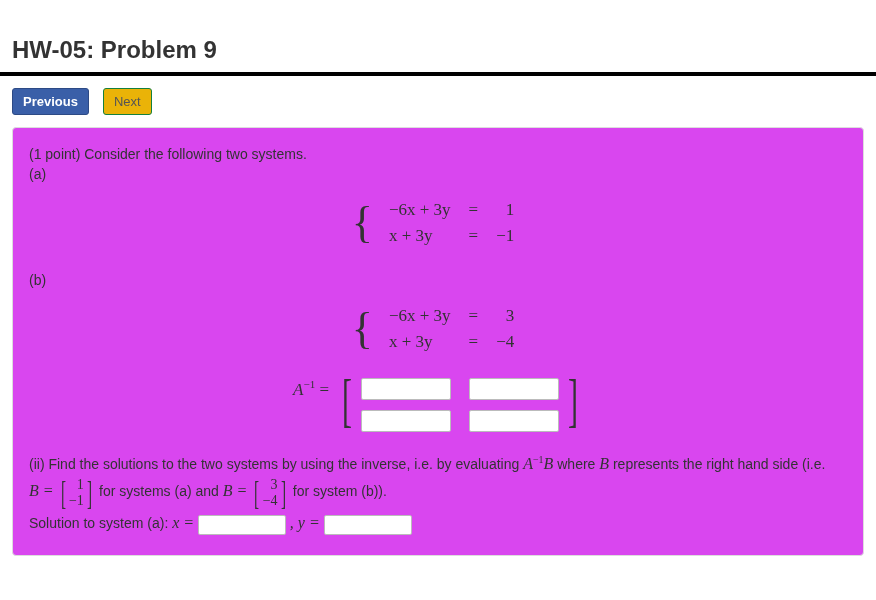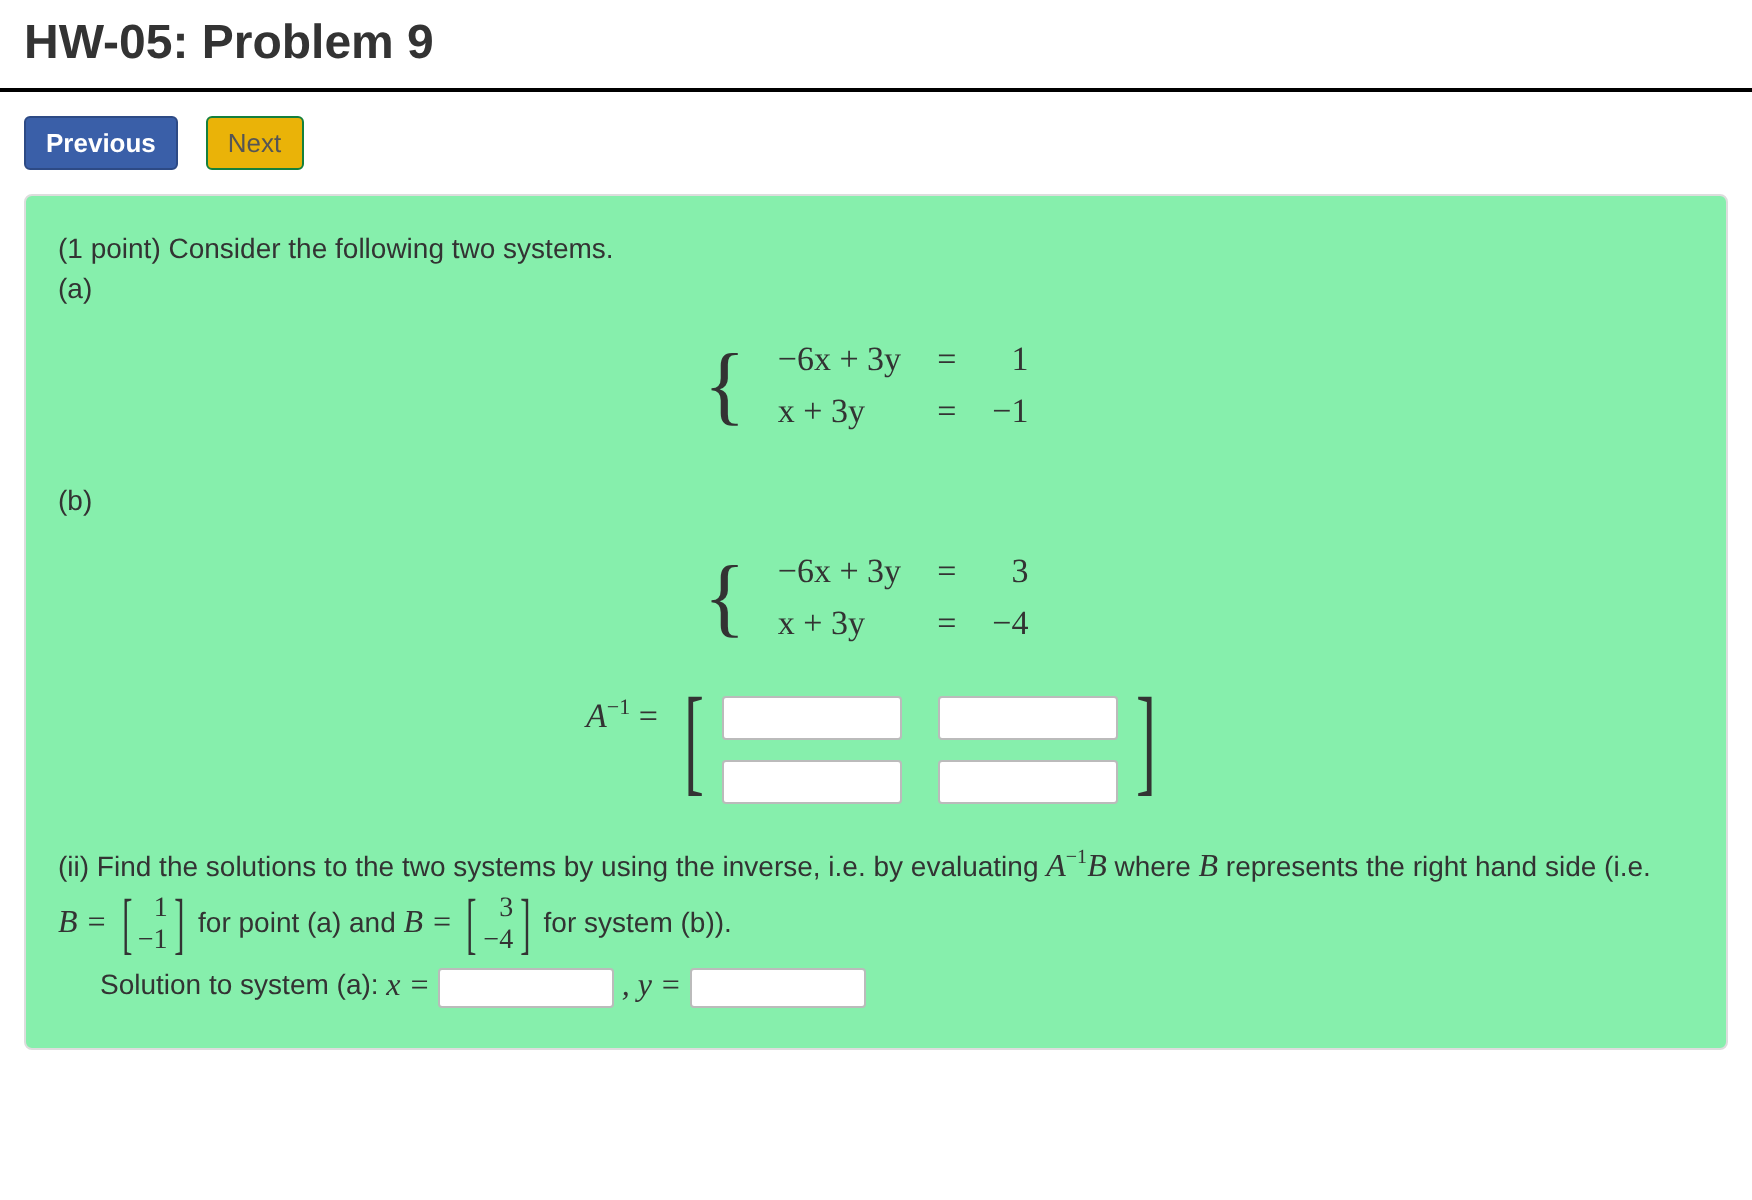--- a/index.html
+++ b/index.html
@@ -7,21 +7,22 @@
       font-family: "Helvetica Neue", Helvetica, Arial, sans-serif;
       font-size: 14px;
       color: #333;
       background: #fff;
       width: 876px;
     }
     .header-title {
       font-size: 24px;
       font-weight: bold;
       padding: 8px 12px 8px 12px;
-      border-bottom: 2px solid #000000;
+      border-bottom: 4px solid #000000;
+      margin-top: 28px;
     }
     .nav-row {
       padding: 12px 12px;
       display: flex;
       gap: 14px;
     }
     .btn {
       display: inline-block;
       padding: 5px 10px;
       font-size: 13px;
@@ -38,21 +39,21 @@
     .btn-default {
       background: #eab308;
       color: #555;
       border: 1px solid #15803d;
       font-weight: normal;
     }
     .problem-box {
       margin: 0 12px 12px 12px;
       border: 1px solid #ddd;
       border-radius: 4px;
-      background: #86efac;
+      background: #d946ef;
       padding: 14px 16px;
     }
     .problem-box p { margin: 4px 0; }
     .sys-block {
       text-align: center;
       margin: 14px 0 22px 0;
       font-family: "Times New Roman", serif;
       font-size: 17px;
     }
     .sys-row {
@@ -142,21 +143,20 @@
       font-style: normal;
     }
     .sol-row {
       margin: 6px 0;
       font-family: "Times New Roman", serif;
       font-size: 15px;
     }
     .sol-row .lbl {
       font-family: "Helvetica Neue", Helvetica, Arial, sans-serif;
       font-size: 14px;
-      margin-left: 21px;
     }
     .part-ii {
       margin-top: 12px;
       line-height: 1.7;
     }
   </style>
 </head>
 <body>
 
 <div class="header-title">HW-05: Problem 9</div>
@@ -232,21 +232,21 @@
     <br>
     <span class="inline-math">B = </span>
     <span class="vec-bracket">
       <span class="bracket-sm">[</span>
       <span class="vec-col">
         <span>1</span>
         <span>−1</span>
       </span>
       <span class="bracket-sm">]</span>
     </span>
-    <span> for point (a) and </span>
+    <span> for systems (a) and </span>
     <span class="inline-math">B = </span>
     <span class="vec-bracket">
       <span class="bracket-sm">[</span>
       <span class="vec-col">
         <span>3</span>
         <span>−4</span>
       </span>
       <span class="bracket-sm">]</span>
     </span>
     <span> for system (b)).</span>

